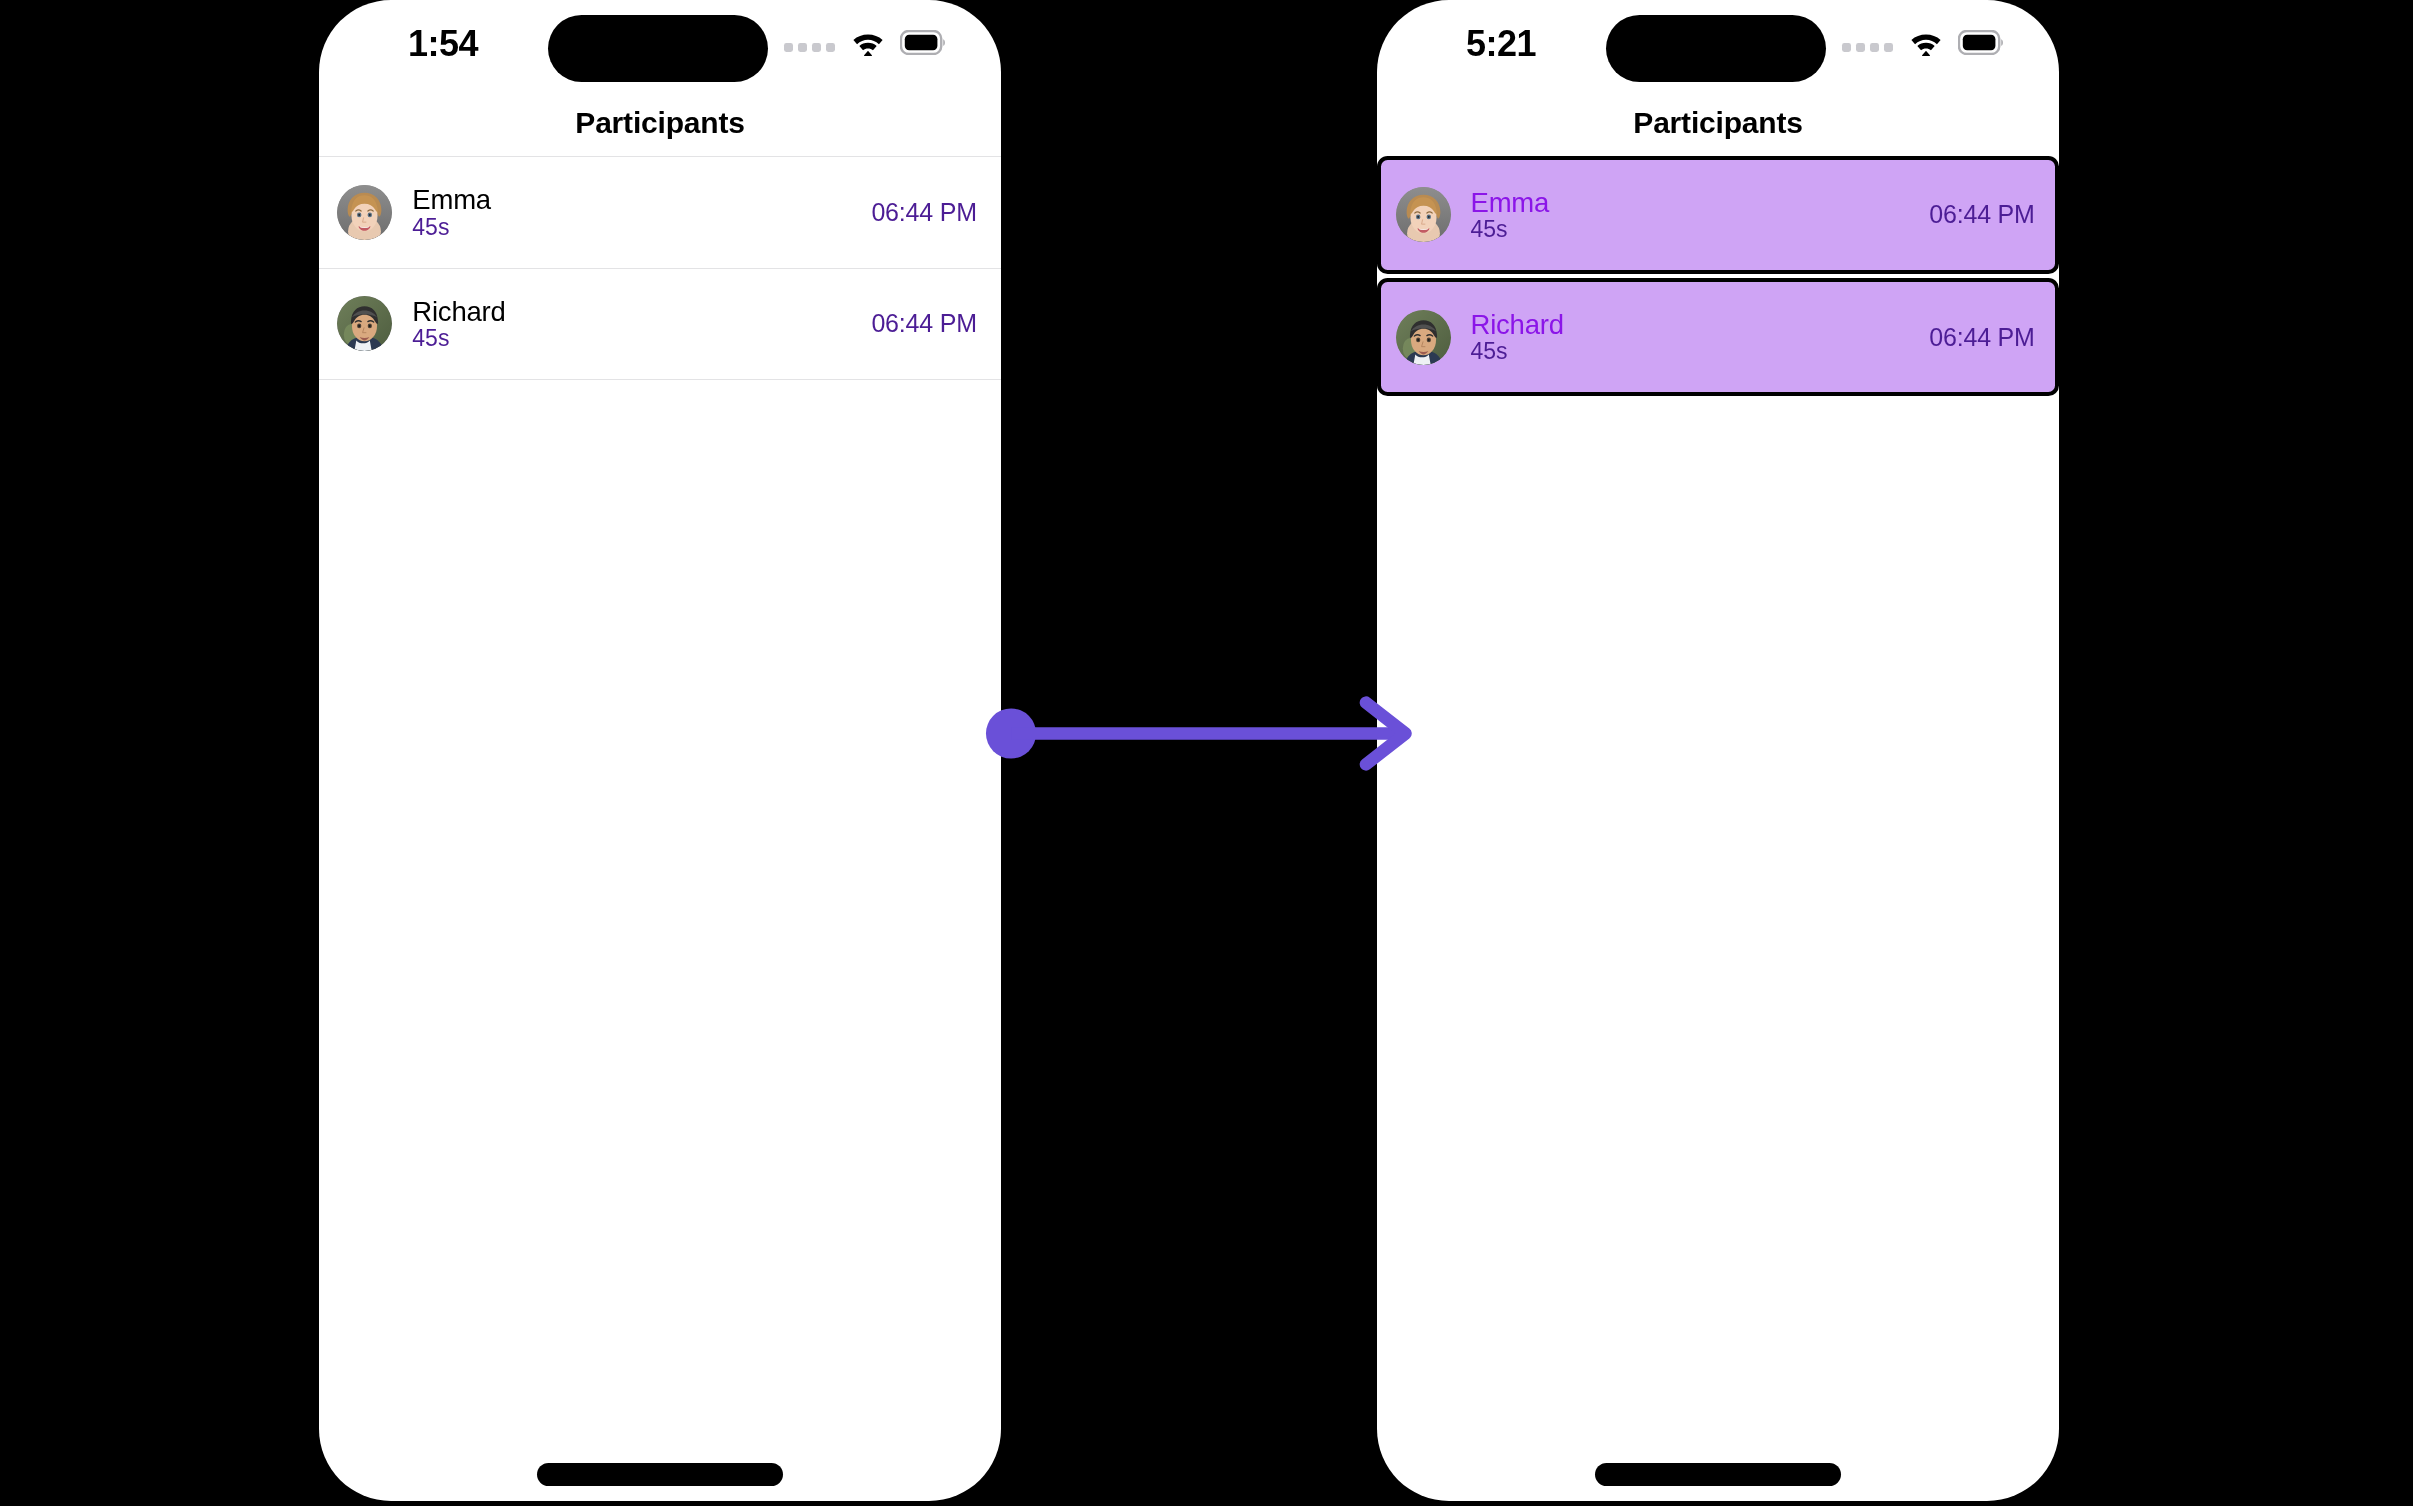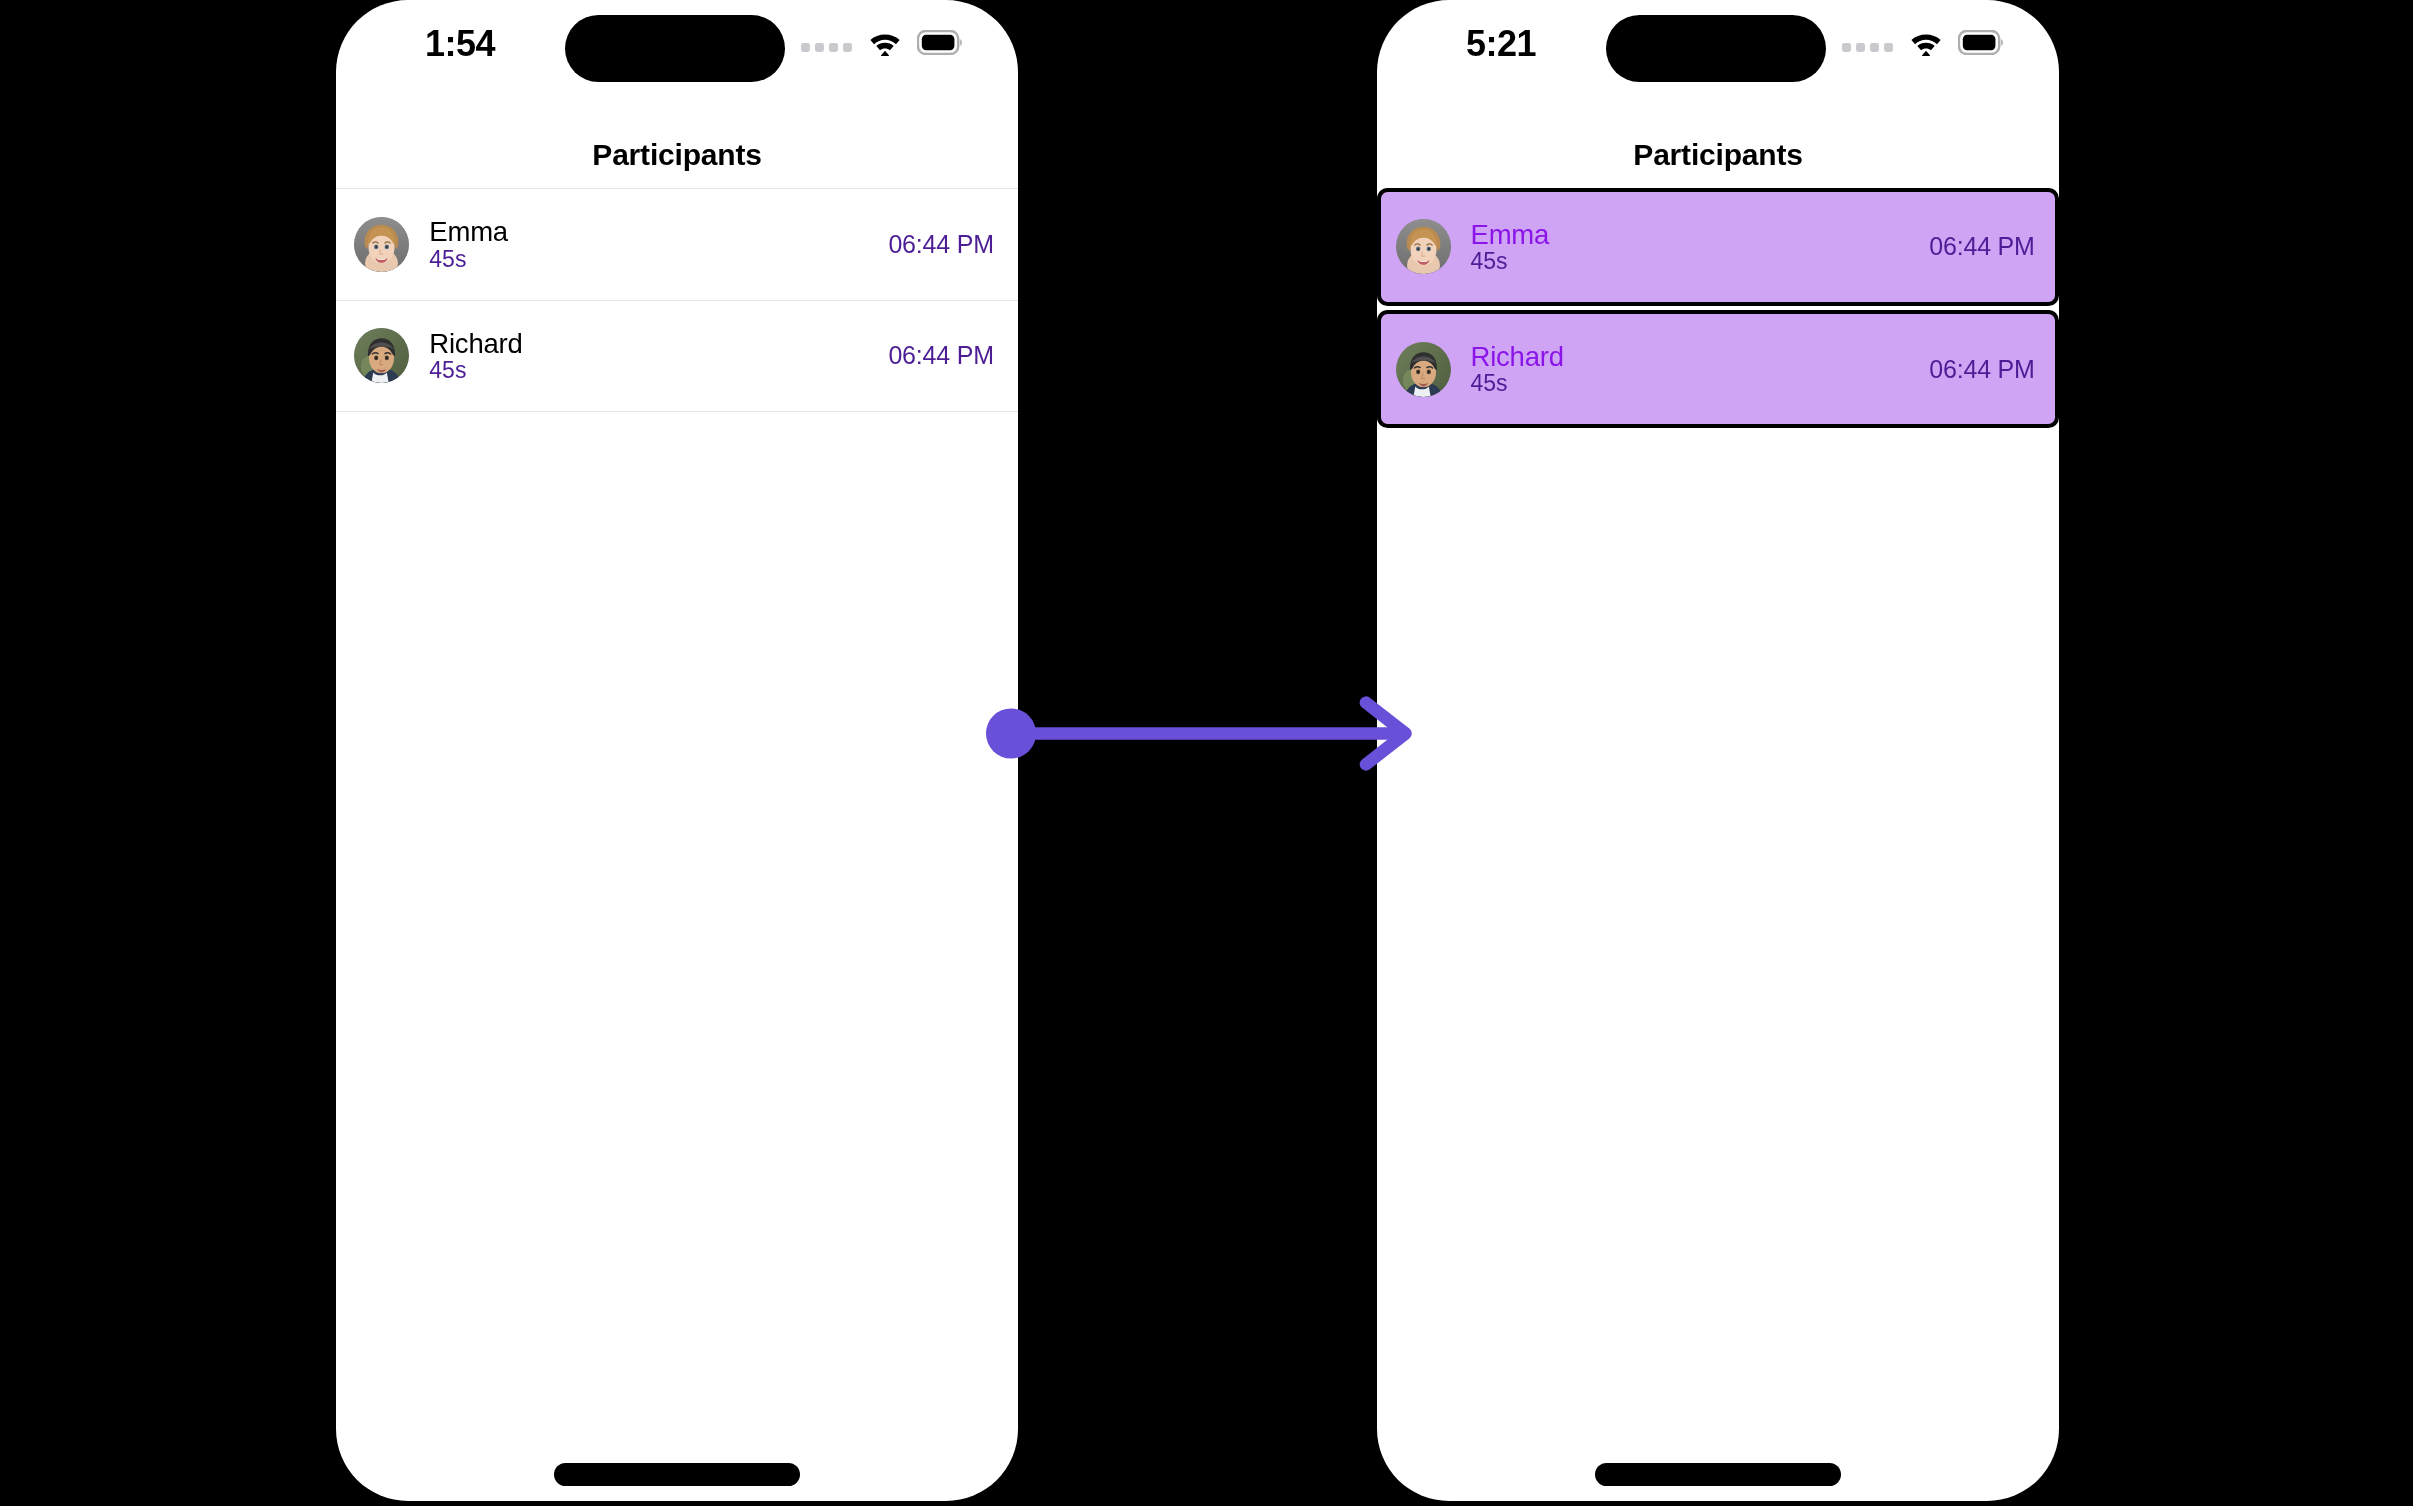--- a/index.html
+++ b/index.html
@@ -22,21 +22,21 @@
   
   .phone {
     position: absolute;
     top: 0;
     width: 682px;
     height: 1501px;
     background: #ffffff;
     border-radius: 72px 72px 72px 72px;
     overflow: hidden;
   }
-  .phone.left  { left: 336px; }
+  .phone.left  { left: 319px; }
   .phone.right { left: 1377px; }
 
   
   .statusbar {
     position: relative;
     height: 101px;
     width: 100%;
   }
   .status-time {
     position: absolute;
@@ -84,21 +84,20 @@
   
   .nav-title {
     text-align: center;
     font-size: 30px;
     font-weight: 700;
     color: #000000;
     letter-spacing: -0.2px;
     padding: 4.8px 0 0 0;
     height: 48px;
     box-sizing: border-box;
-    margin-top: 32px;
   }
 
   
   .list {
     margin-top: 6.8px;
     width: 100%;
   }
 
   
   .row {

